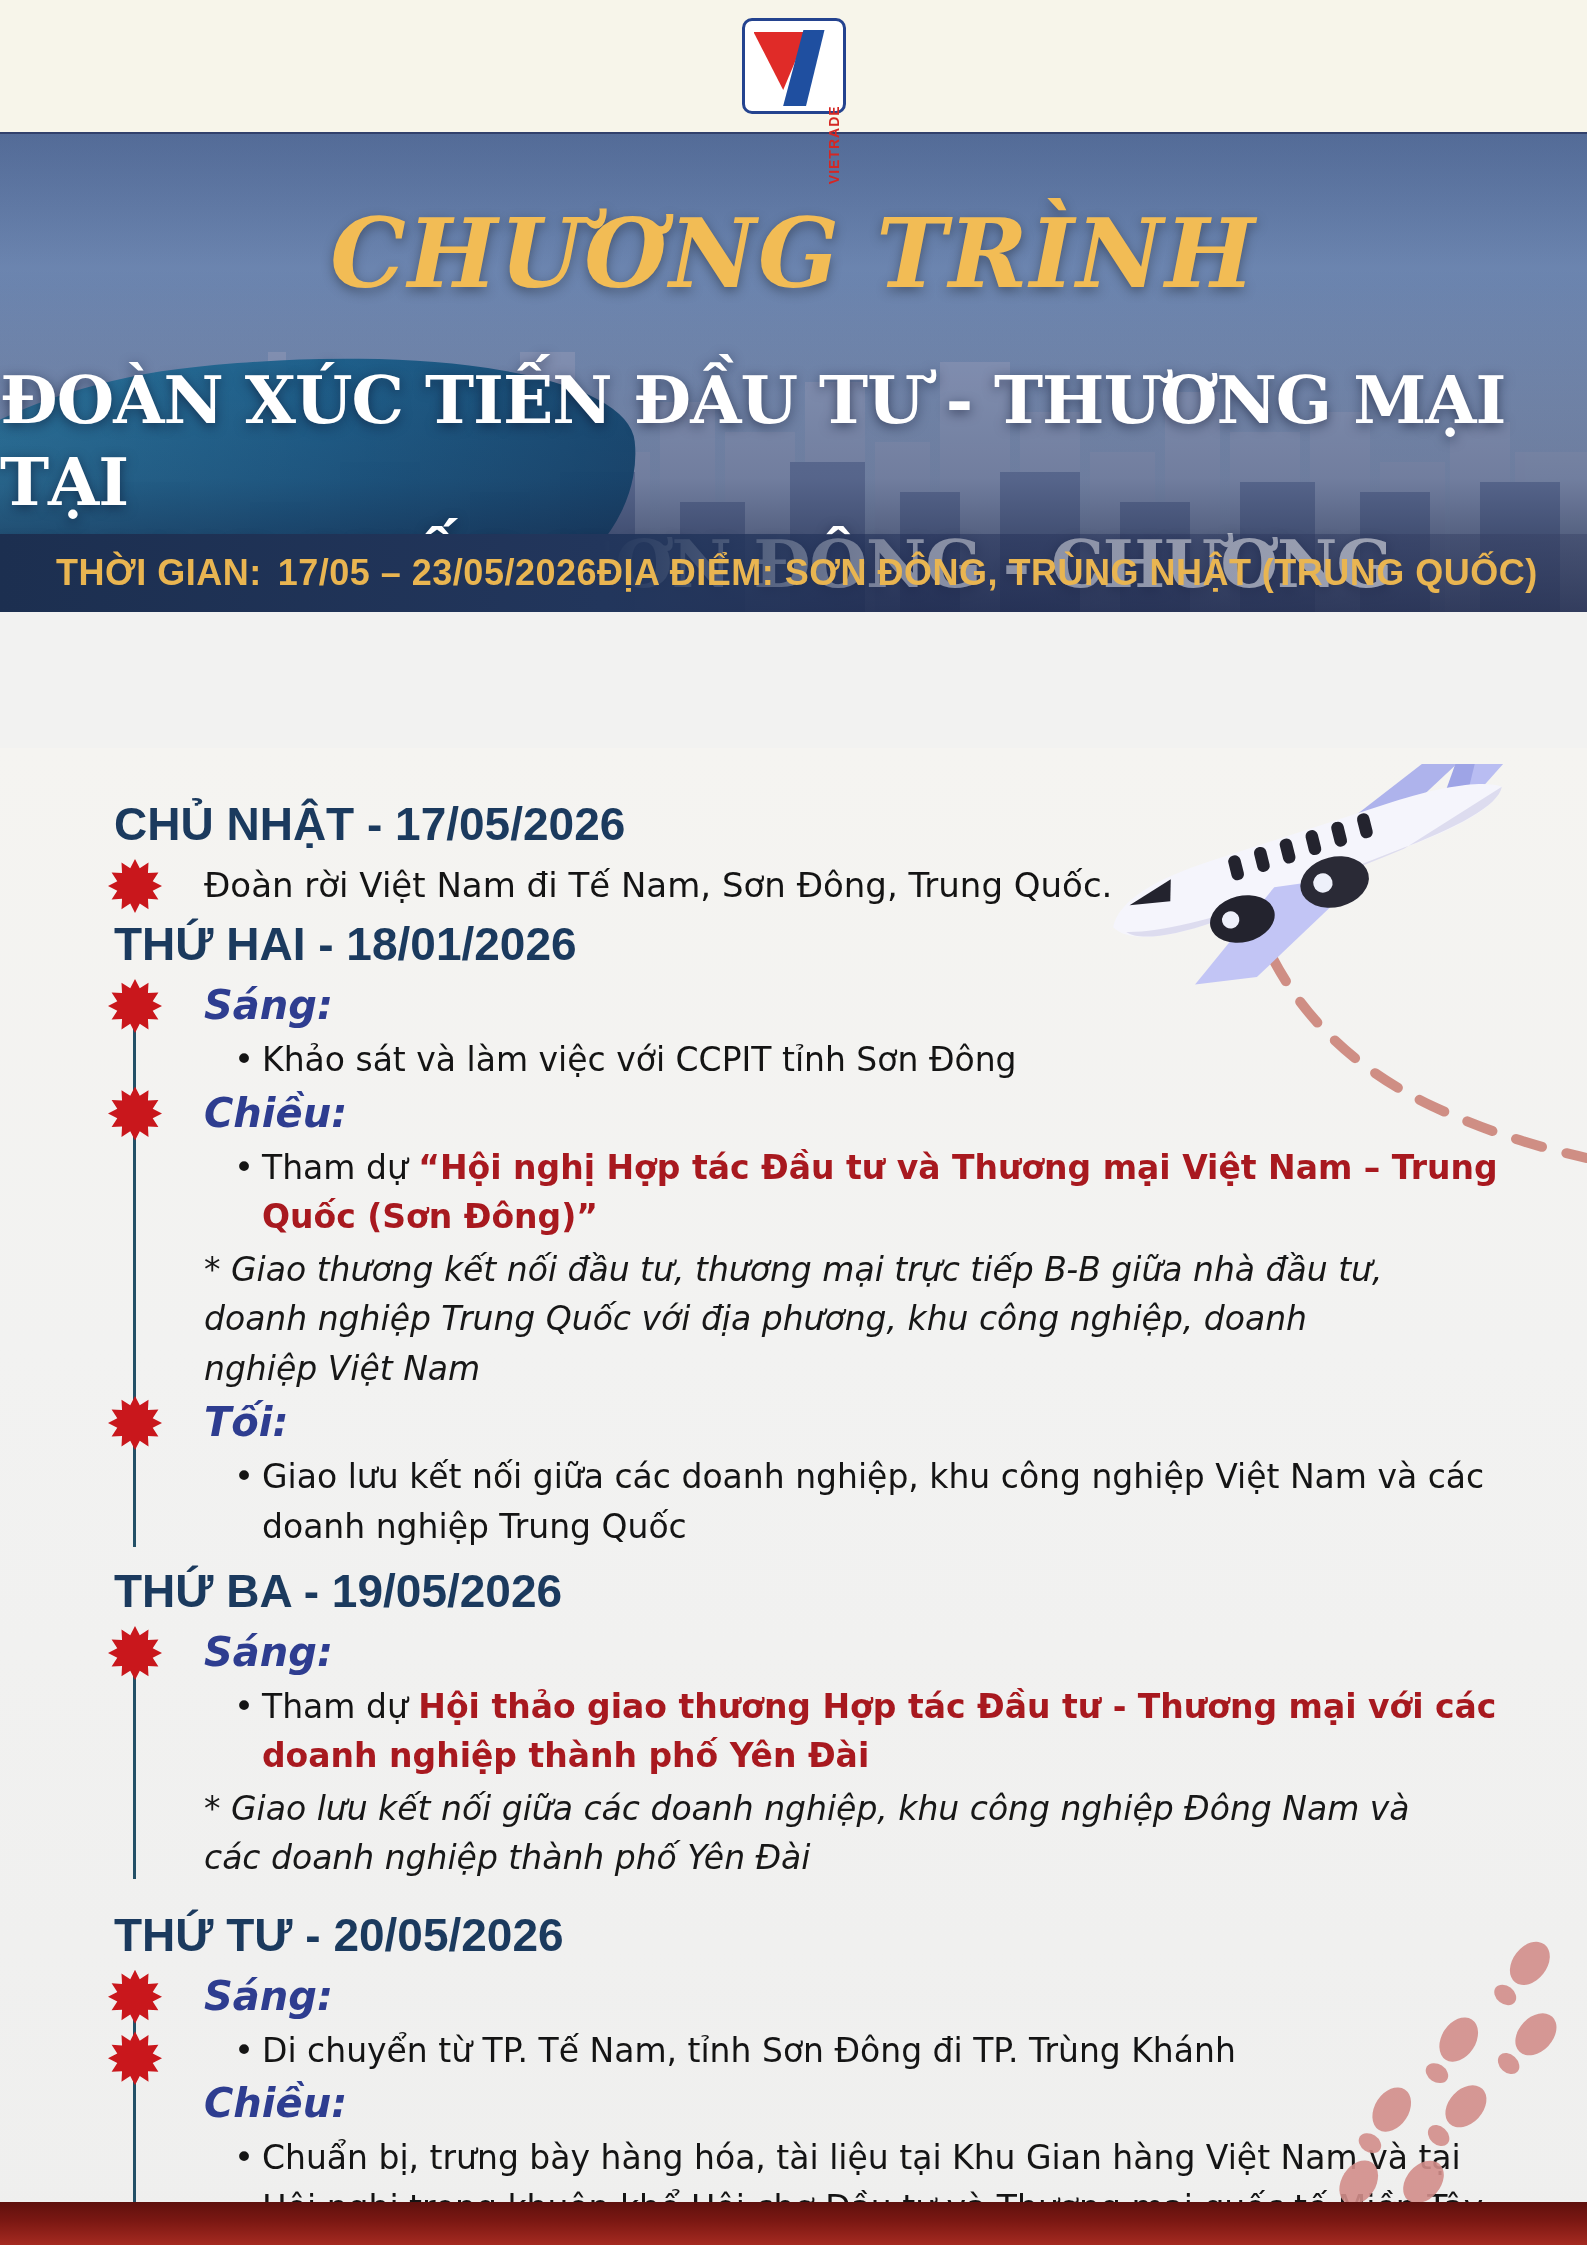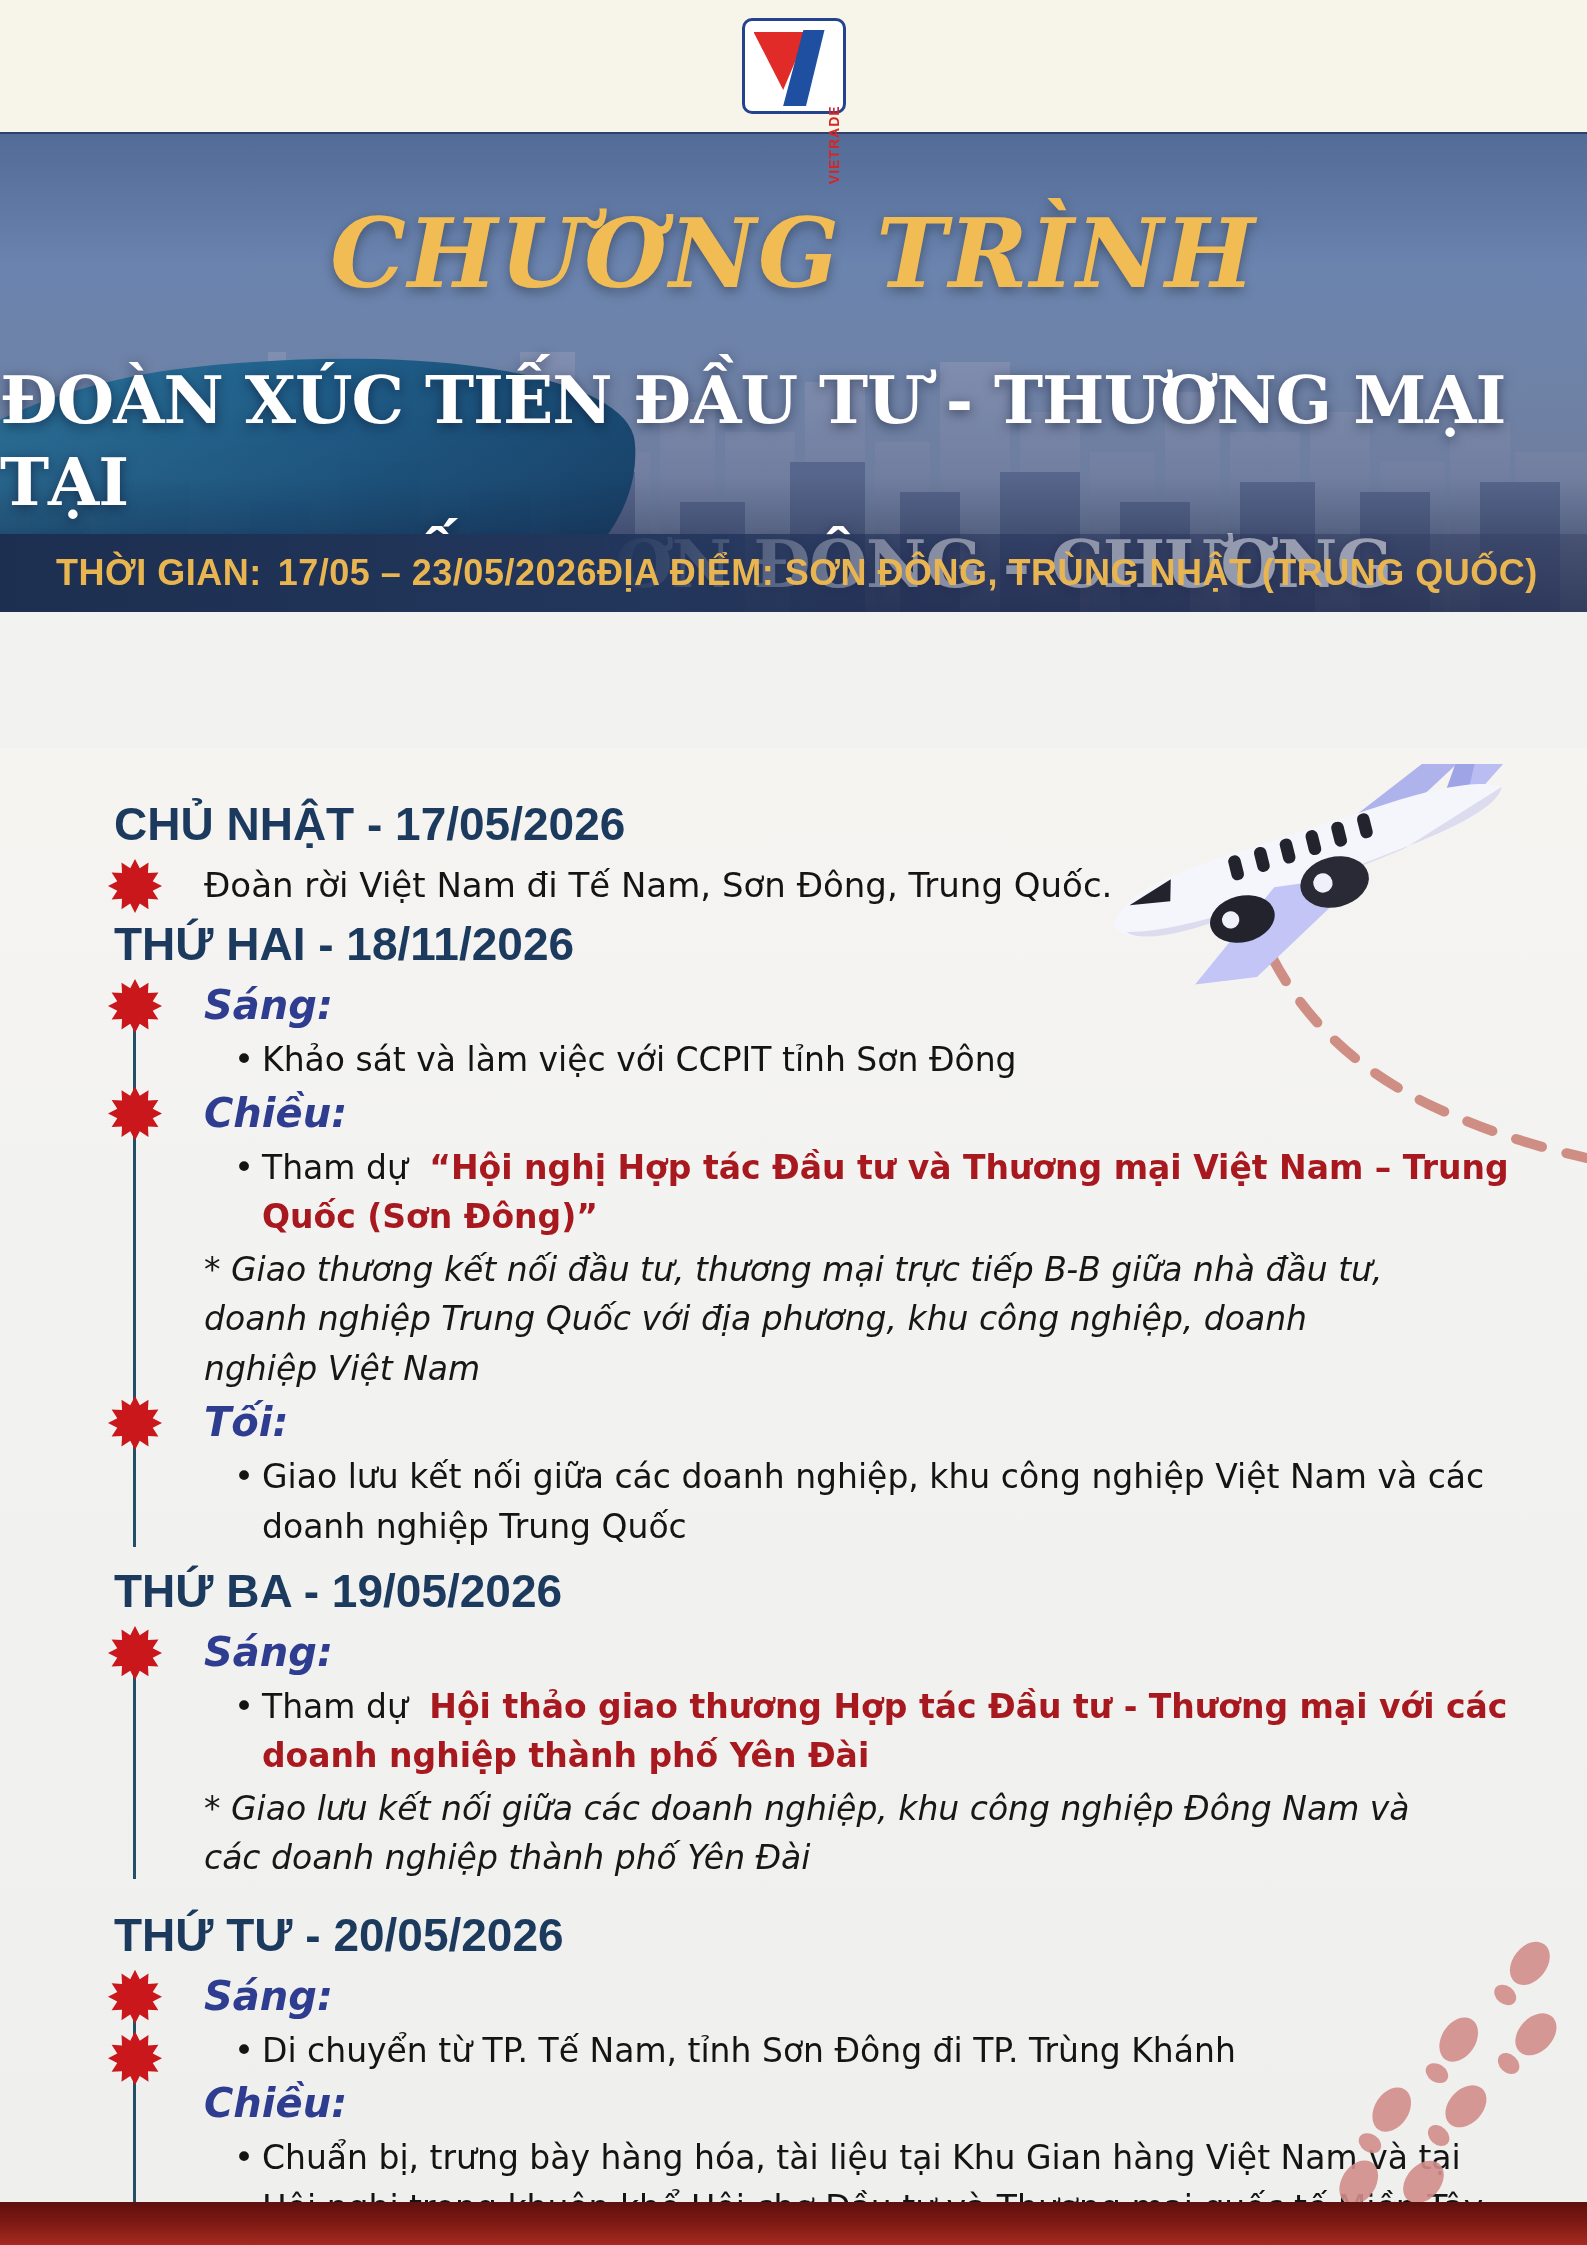--- a/index.html
+++ b/index.html
@@ -41,21 +41,21 @@
   .day4 .tl::before{bottom:-16px;}
   .period{position:relative;padding-left:195px;margin-bottom:4px;}
   .burst{position:absolute;left:99px;top:-2px;width:54px;height:54px;background:#c9171c;
     clip-path:polygon(50% 0%,58.8% 17.2%,75% 6.7%,74% 26%,93.3% 25%,82.8% 41.2%,100% 50%,82.8% 58.8%,93.3% 75%,74% 74%,75% 93.3%,58.8% 82.8%,50% 100%,41.2% 82.8%,25% 93.3%,26% 74%,6.7% 75%,17.2% 58.8%,0% 50%,17.2% 41.2%,6.7% 25%,26% 26%,25% 6.7%,41.2% 17.2%);}
   .day4 .period-chieu .burst{top:-48px;}
   .plabel{font:italic 700 40px/1.2 "DejaVu Sans",sans-serif;color:#2e3d90;margin:0 0 6px;}
   .lead{font:400 34px/1.45 "DejaVu Sans",sans-serif;color:#141414;margin:8px 0 0;max-width:1150px;}
   ul.blist{list-style:none;margin:0 0 2px;padding:0 0 0 30px;max-width:1290px;}
   ul.blist li{position:relative;padding-left:28px;font:400 33px/1.5 "DejaVu Sans",sans-serif;color:#141414;margin-bottom:2px;}
   ul.blist li::before{content:'•';position:absolute;left:0;top:-1px;font-size:34px;color:#141414;}
-  .hl{font-weight:700;color:#a8191f;margin-left:11px;}
+  .hl{font-weight:700;color:#a8191f;}
   .note{font:italic 400 33px/1.5 "DejaVu Sans",sans-serif;color:#171717;margin:3px 0 5px;max-width:1210px;}
   .day1{padding-top:50px;}
   .day2{margin-top:8px;}
   .day3{margin-top:14px;}
   .day4{margin-top:26px;}
 
   
   .plane-wrap{position:absolute;top:16px;right:54px;width:444px;height:222px;z-index:2;}
   .trail-wrap{position:absolute;top:140px;right:0;width:500px;height:290px;z-index:1;pointer-events:none;}
   .steps-wrap{position:absolute;right:0;top:1170px;width:252px;height:288px;z-index:1;}
@@ -185,21 +185,21 @@
       <h2 class="day-title">CHỦ NHẬT - 17/05/2026</h2>
       <div class="tl">
         <div class="period">
           <span class="burst"></span>
           <p class="lead">Đoàn rời Việt Nam đi Tế Nam, Sơn Đông, Trung Quốc.</p>
         </div>
       </div>
     </div>
 
     <div class="day day2">
-      <h2 class="day-title">THỨ HAI - 18/11/2026</h2>
+      <h2 class="day-title">THỨ HAI - 18/01/2026</h2>
       <div class="tl">
         <div class="period">
           <span class="burst"></span>
           <div class="plabel">Sáng:</div>
           <ul class="blist">
             <li>Khảo sát và làm việc với CCPIT tỉnh Sơn Đông</li>
           </ul>
         </div>
         <div class="period">
           <span class="burst"></span>

